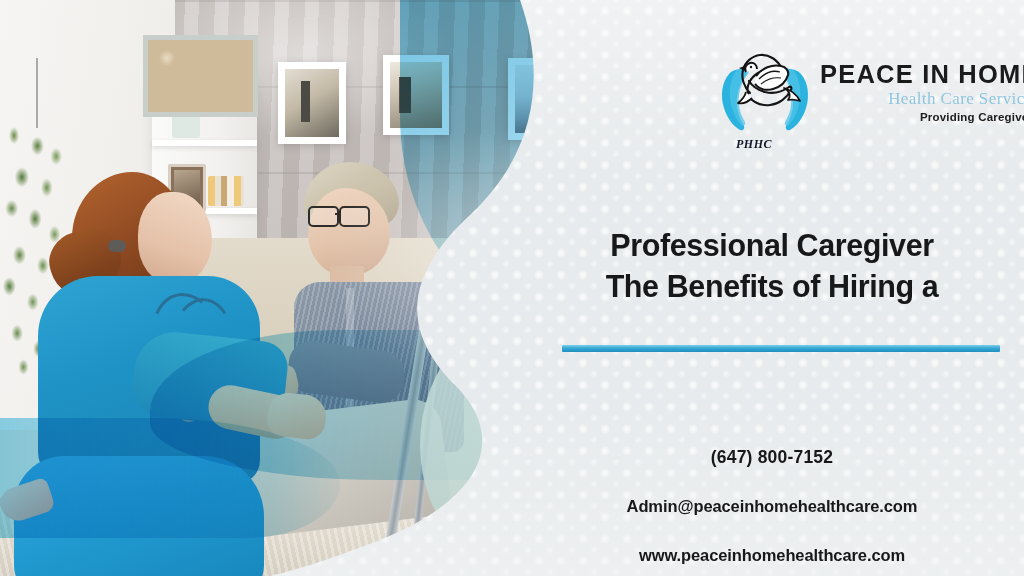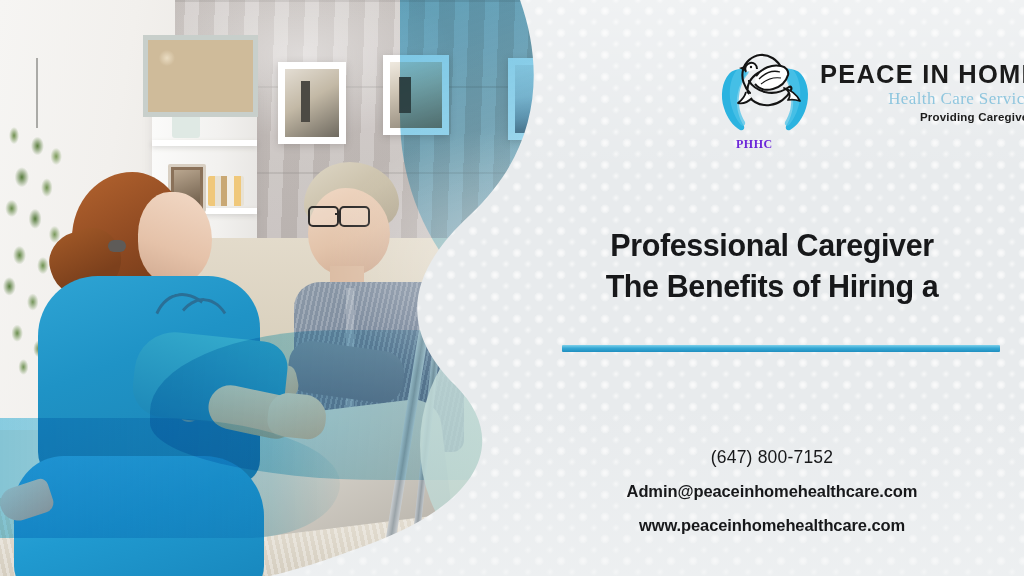--- a/index.html
+++ b/index.html
@@ -419,23 +419,24 @@
   .logo-mark {
     position: relative;
     width: 106px; height: 118px;
     flex: 0 0 106px;
   }
   .logo-mark svg { display: block; width: 106px; height: 106px; }
   .logo-phhc {
     position: absolute;
     left: 24px; bottom: 4px;
     font-family: "Liberation Serif", serif;
+    font-style: italic;
     font-weight: 700;
     font-size: 12px;
-    color: #6d28d9;
+    color: #0f172a;
     letter-spacing: 0.5px;
   }
   .logo-text {
     display: flex;
     flex-direction: column;
     align-items: flex-end;
     margin-left: 2px;
     padding-bottom: 6px;
   }
   .logo-title {
@@ -493,31 +494,32 @@
   
   .contact {
     position: absolute;
     left: 540px; top: 440px;
     width: 464px;
     text-align: center;
     font-family: "Liberation Sans", sans-serif;
     color: #17181a;
   }
   .contact .phone {
-    font-weight: 400;
+    font-weight: 700;
     font-size: 17.5px;
     letter-spacing: 0.2px;
     line-height: 1.95;
   }
   .contact .email,
   .contact .web {
     font-weight: 700;
     font-size: 16.5px;
     letter-spacing: -0.1px;
     line-height: 2.08;
+    margin-top: 15px;
   }
 </style>
 </head>
 <body>
 
 <div class="banner">
 
   <div class="bg-base"></div>
   <div class="bg-dots"></div>
   <div class="bg-vignette"></div>

